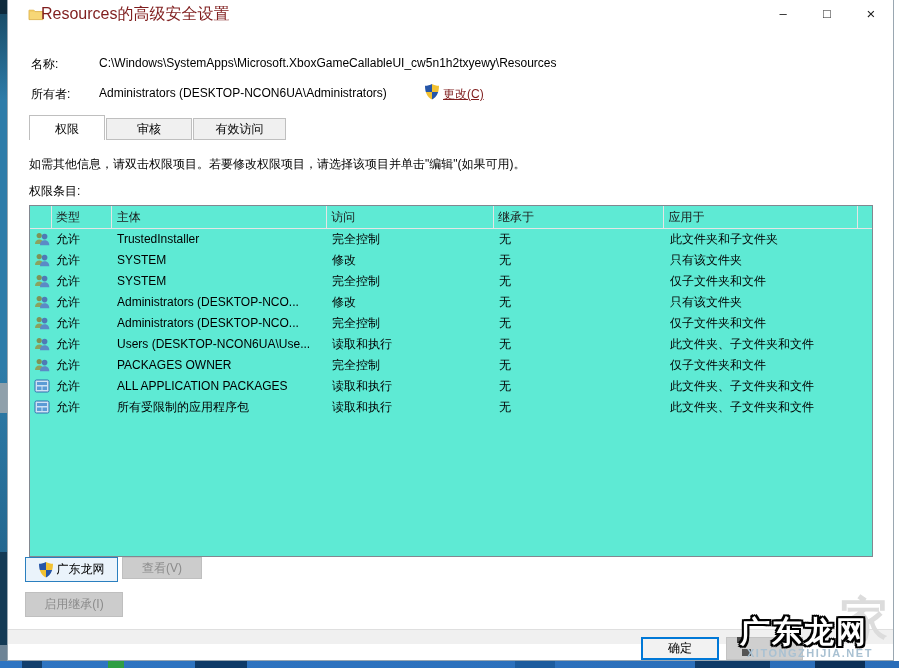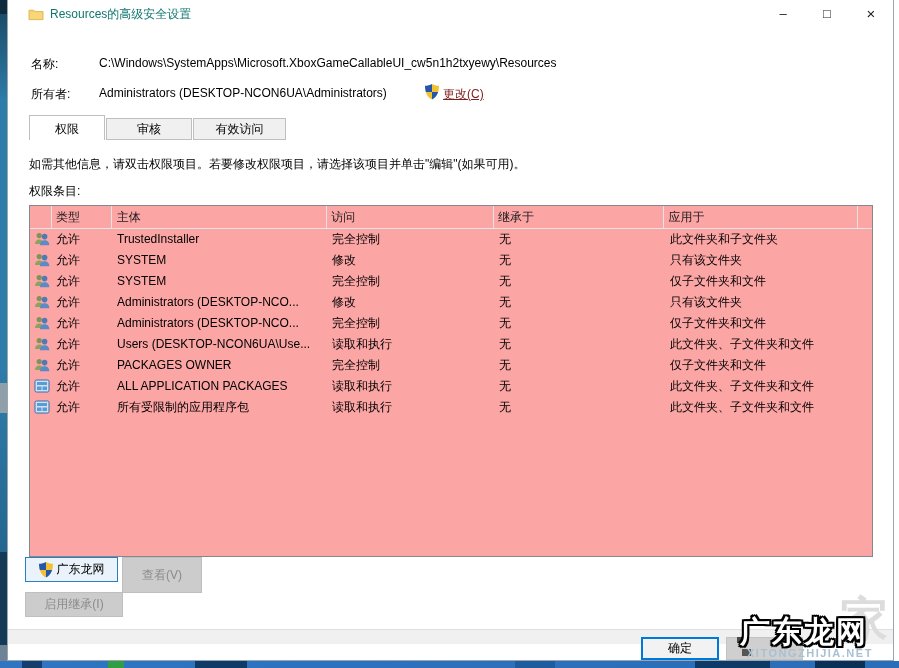--- a/index.html
+++ b/index.html
@@ -19,58 +19,58 @@
   .eb1{left:22px;width:20px;background:#123f6d;} .eb2{left:108px;width:16px;background:#2f9e44;}
   .eb3{left:195px;width:52px;background:#0e3a68;} .eb4{left:515px;width:40px;background:#1d5c9e;}
   .eb5{left:695px;width:75px;background:#0e3a68;} .eb6{left:815px;width:50px;background:#0b2f57;}
 
   
   .dialog { position:absolute; left:7px; top:0; width:887px; height:661px;
     background:#fff; border:1px solid #9aa7b1; border-top:none; z-index:5; }
 
   .titlebar { position:absolute; left:0; top:0; width:100%; height:28px; background:#fff; }
   .title-icon { position:absolute; left:20px; top:7px; width:16px; height:14px; }
-  .title-text { position:absolute; left:42px; top:0; line-height:28px; font-size:12px; color:#0f766e; }
+  .title-text { position:absolute; left:33px; top:0; line-height:28px; font-size:16px; color:#7f1d1d; }
   .win-btn { position:absolute; top:0; width:44px; height:28px; text-align:center; line-height:28px;
     font-size:13px; color:#1a1a1a; }
   .btn-min{ right:88px; } .btn-max{ right:44px; } .btn-close{ right:0; font-size:15px; }
 
   .row-label { position:absolute; left:23px; font-size:12px; color:#000; }
   .row-value { position:absolute; left:91px; font-size:12px; color:#000; white-space:nowrap; }
   .shield { position:absolute; width:14px; height:16px; }
   .link { position:absolute; font-size:12px; color:#7f1d1d; text-decoration:underline; cursor:pointer; }
 
   .tab { position:absolute; top:118px; height:22px; background:#f0f0f0; border:1px solid #bfbfbf;
     text-align:center; line-height:20px; font-size:12px; color:#000; }
   .tab.active { top:115px; height:25px; background:#fff; border-bottom:none; line-height:27px; z-index:2; }
   .tab-perm{ left:21px; width:76px; } .tab-audit{ left:98px; width:86px; } .tab-eff{ left:185px; width:93px; }
 
   .instructions { position:absolute; left:21px; top:156px; font-size:12px; color:#000; white-space:nowrap; }
   .entries-label { position:absolute; left:21px; top:183px; font-size:12px; color:#000; }
 
   .ptable { position:absolute; left:21px; top:205px; width:844px; height:352px;
-    border:1px solid #828790; background:#fca5a5; overflow:hidden; }
+    border:1px solid #828790; background:#5eead4; overflow:hidden; }
   .thead { display:flex; height:23px; border-bottom:1px solid #e5e5e5; }
   .hcell { font-size:12px; color:#1a1a1a; line-height:22px; border-right:1px solid #e5e5e5;
     overflow:hidden; white-space:nowrap; }
   .trow { display:flex; height:21px; }
   .tcell { font-size:12px; color:#000; line-height:21px; overflow:hidden; white-space:nowrap; }
   .c-icon{ width:22px; padding-left:4px; } .c-icon svg{ margin-top:2px; }
   .c-type{ width:60px; padding-left:4px; }
   .c-principal{ width:216px; padding-left:5px; }
   .c-access{ width:167px; padding-left:4px; }
   .c-inherited{ width:171px; padding-left:4px; }
   .c-applies{ width:194px; padding-left:4px; }
   .c-gutter{ width:14px; border-right:none; }
 
   .btn { position:absolute; font-size:12px; display:flex; align-items:center; justify-content:center;
     gap:4px; color:#000; }
   .btn-change { left:17px; top:557px; width:93px; height:25px; background:#eaf3fb; border:1px solid #2a7fbf; }
   .btn-disabled { background:#cccccc; border:1px solid #bfbfbf; color:#8b8b8b; }
-  .btn-view { left:114px; top:557px; width:80px; height:36px; }
+  .btn-view { left:114px; top:557px; width:80px; height:22px; }
   .btn-inherit { left:17px; top:592px; width:98px; height:25px; }
 
   .footer { position:absolute; left:0; top:629px; width:100%; height:15px; background:#f0f0f0;
     border-top:1px solid #dfdfdf; }
   .btn-ok { position:absolute; left:633px; top:7px; width:78px; height:23px; background:#f2f2f2;
     border:2px solid #0078d7; font-size:12px; text-align:center; line-height:19px; }
   .btn-obscured { position:absolute; left:718px; top:7px; width:77px; height:23px;
     background:#cfcfcf; border:1px solid #c3c3c3; }
 
   

